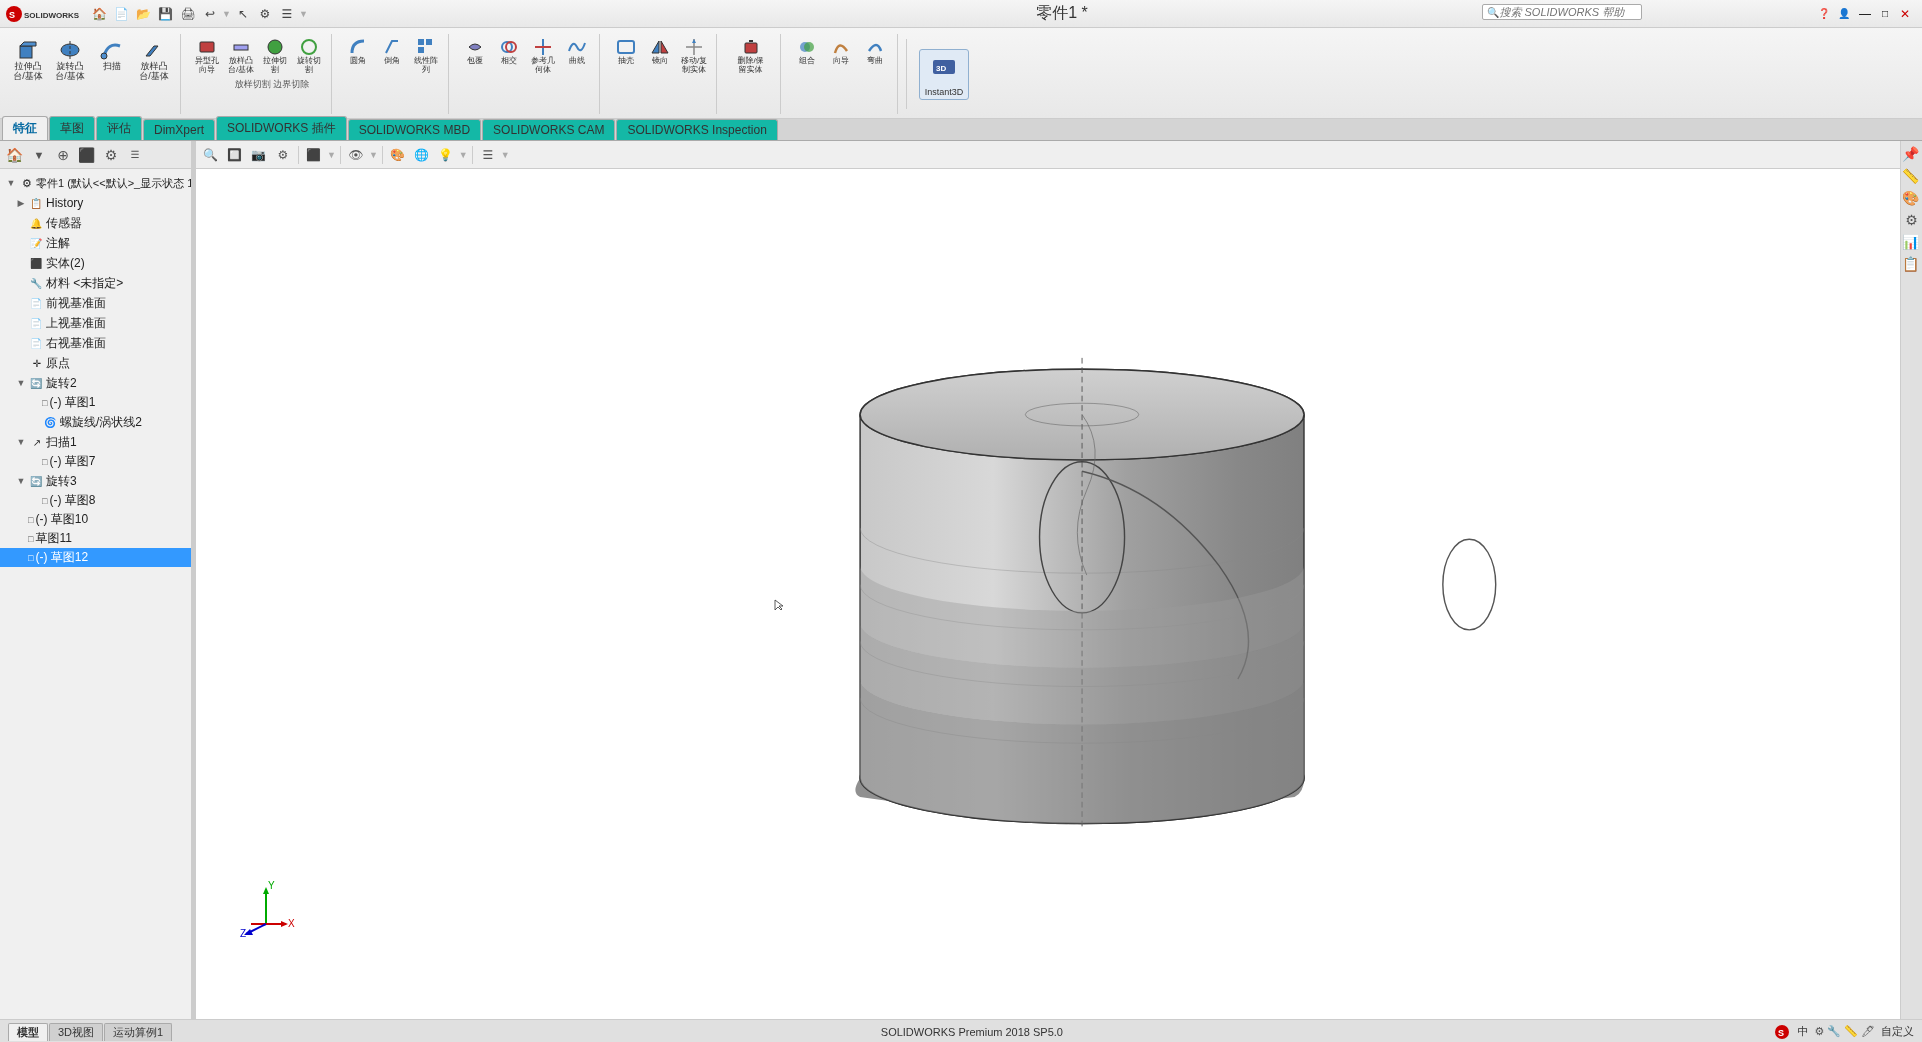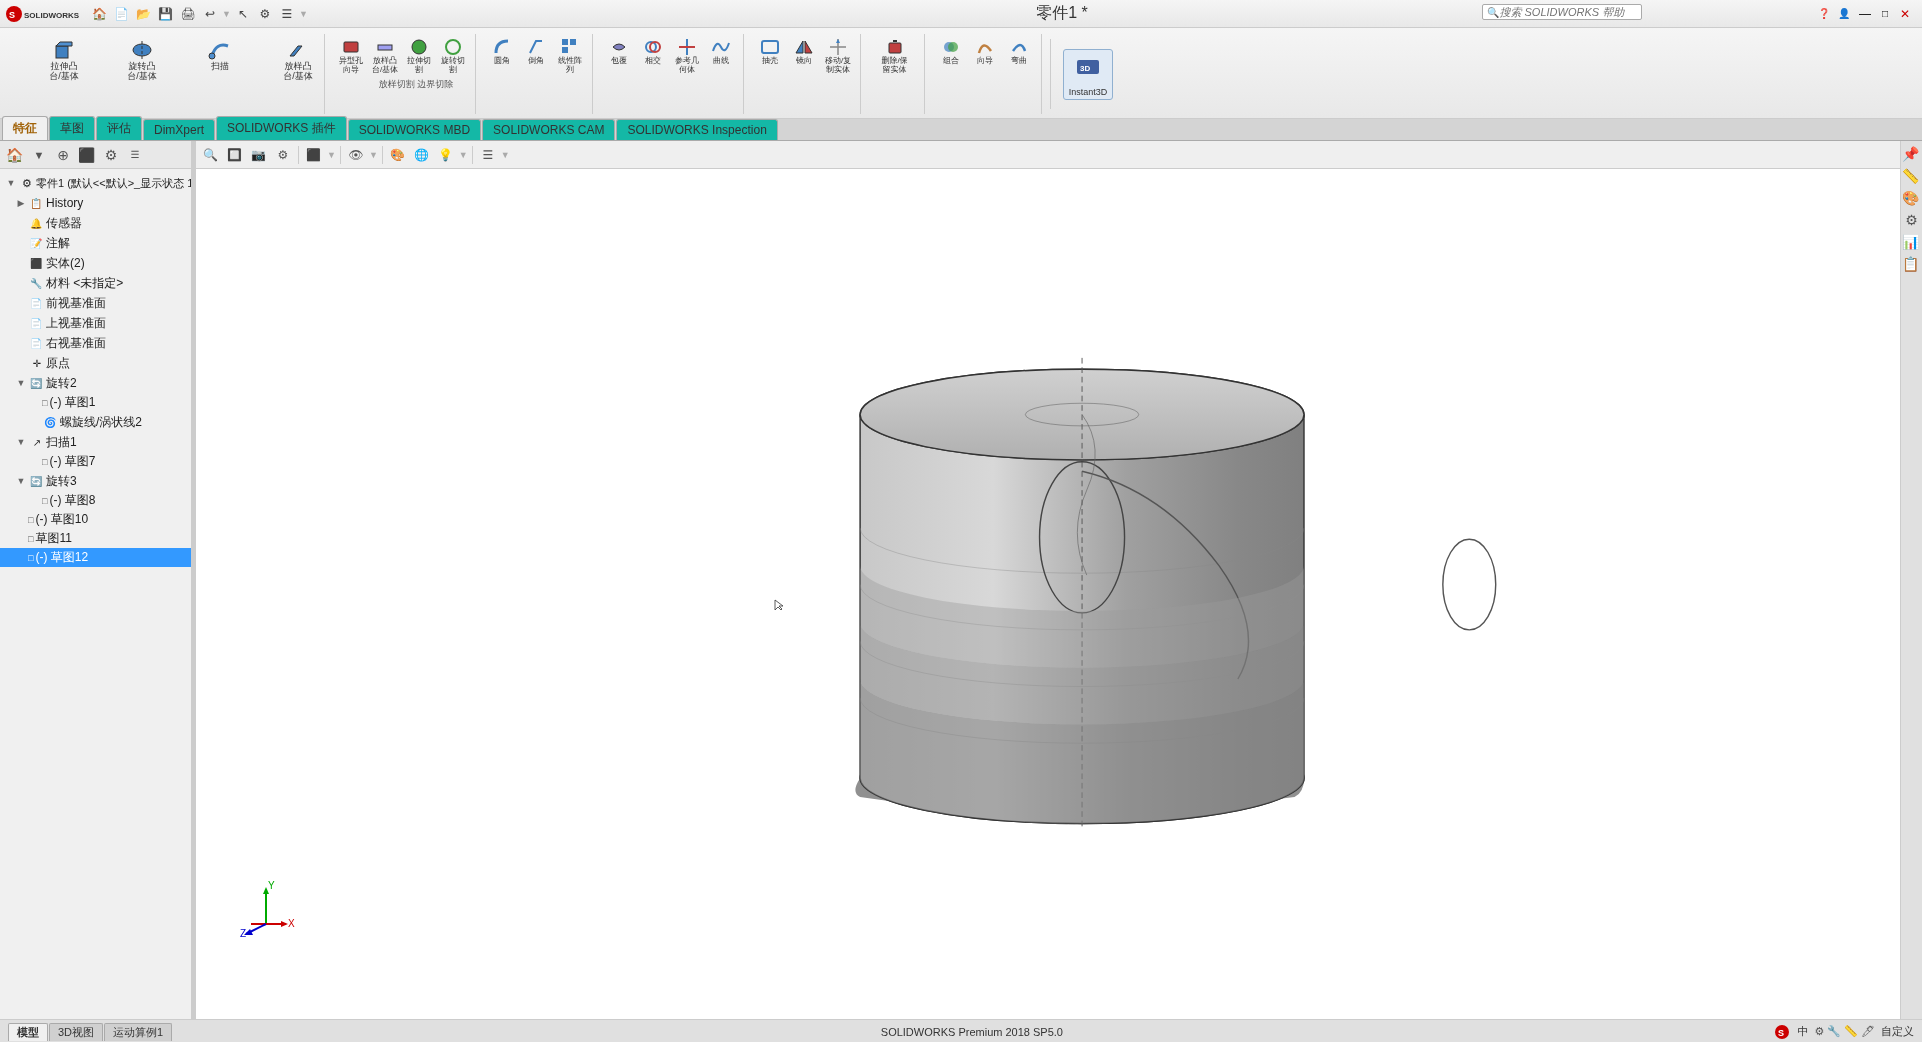--- a/index.html
+++ b/index.html
@@ -56,21 +56,20 @@
       margin-left: 28px;
     }
     .toolbar-btn {
       display: flex;
       flex-direction: column;
       align-items: center;
       width: 40px;
       padding: 2px;
       cursor: pointer;
       border-radius: 3px;
-      margin-left: 36px;
     }
     .toolbar-btn .icon { width: 24px; height: 24px; display: flex; align-items: center; justify-content: center; }
     .toolbar-btn .btn-label { font-size: 9px; color: #333; text-align: center; line-height: 1.1; }
     .toolbar-btn-small {
       display: flex;
       flex-direction: column;
       align-items: center;
       width: 32px;
       cursor: pointer;
       border-radius: 3px;
@@ -94,21 +93,21 @@
       font-size: 12px;
       cursor: pointer;
       background: #14b8a6;
       border: 1px solid #aaa;
       border-bottom: none;
       border-radius: 3px 3px 0 0;
       color: #333;
     }
     .feature-tab.active {
       background: #f0f0f0;
-      color: #a16207;
+      color: #0369a1;
       font-weight: bold;
     }
 
     
     #main-layout {
       display: flex;
       height: calc(1042px - 28px - 22px - 92px - 22px - 24px);
     }
 
     

